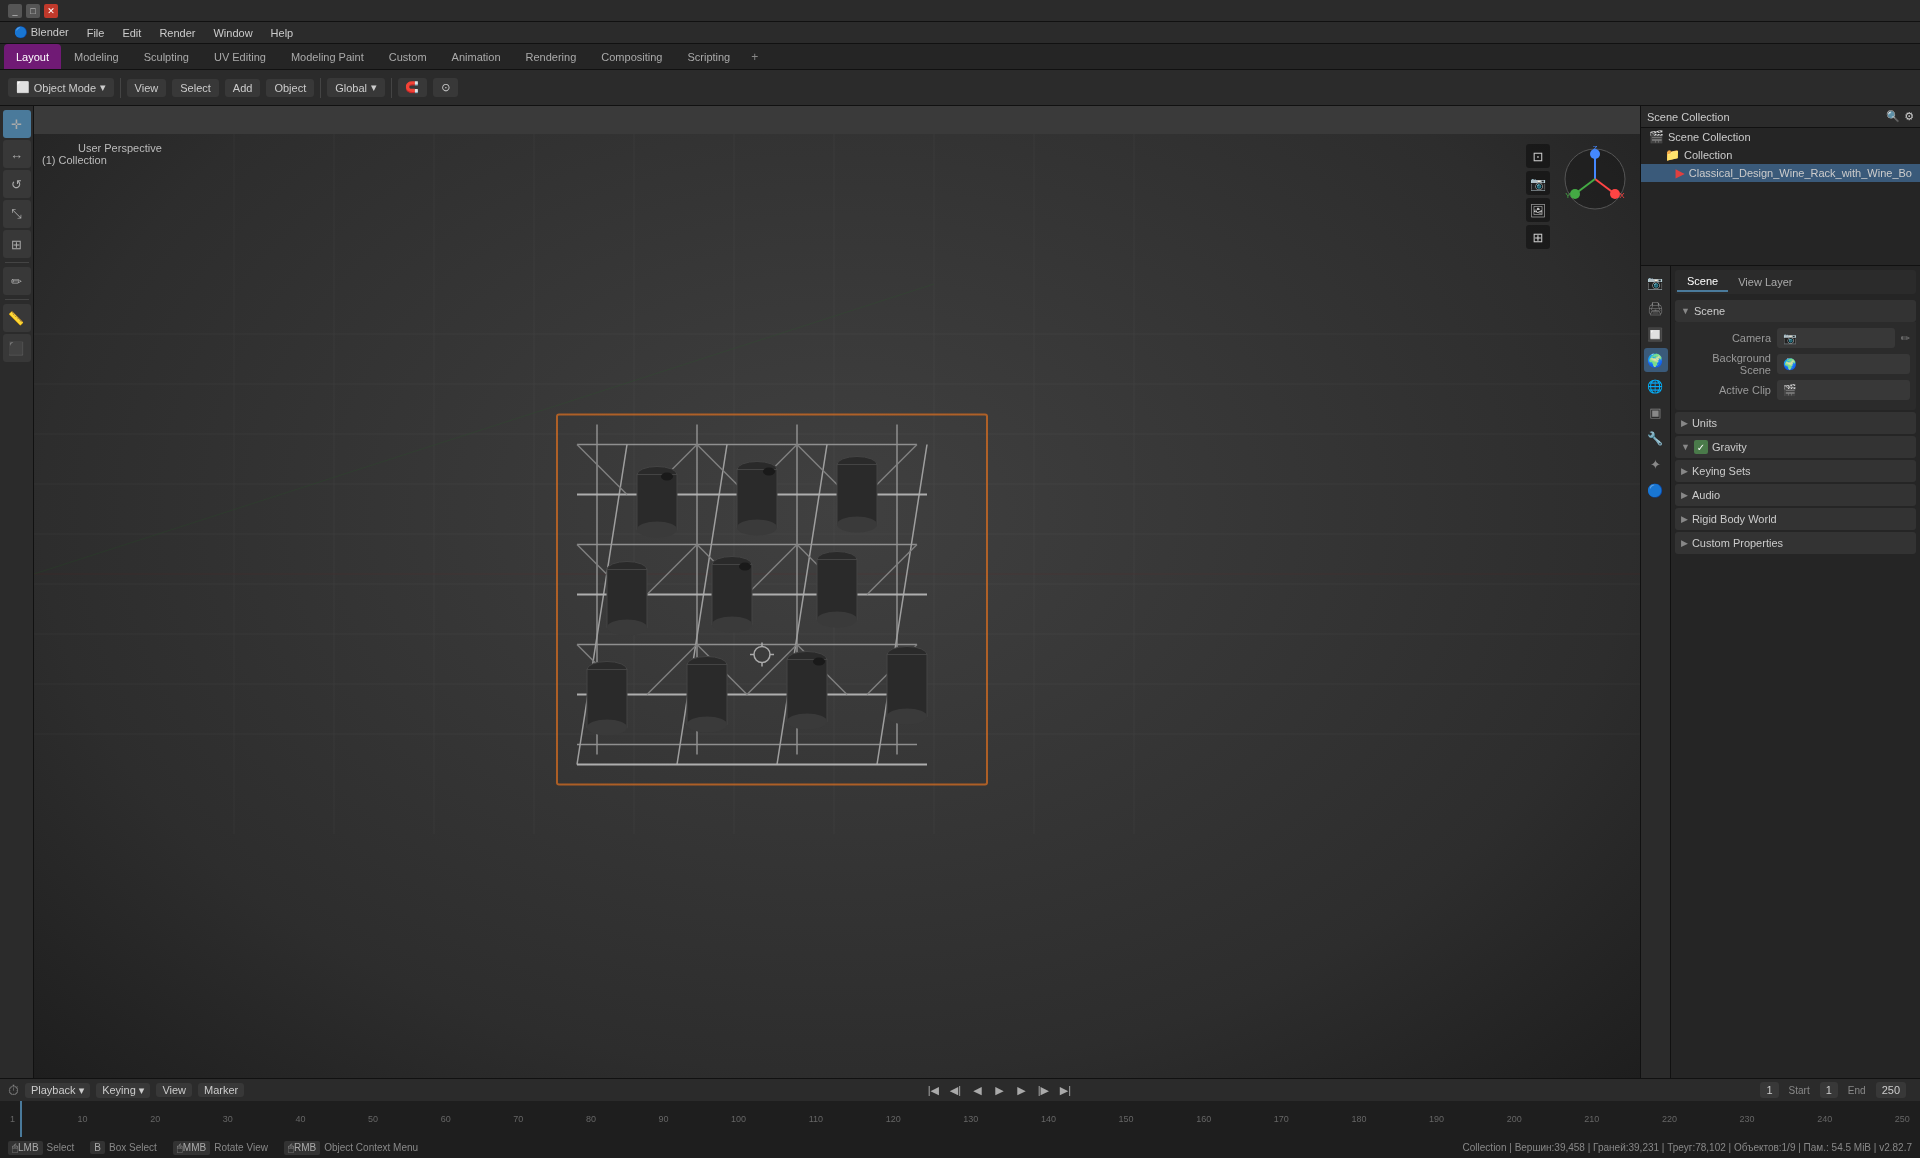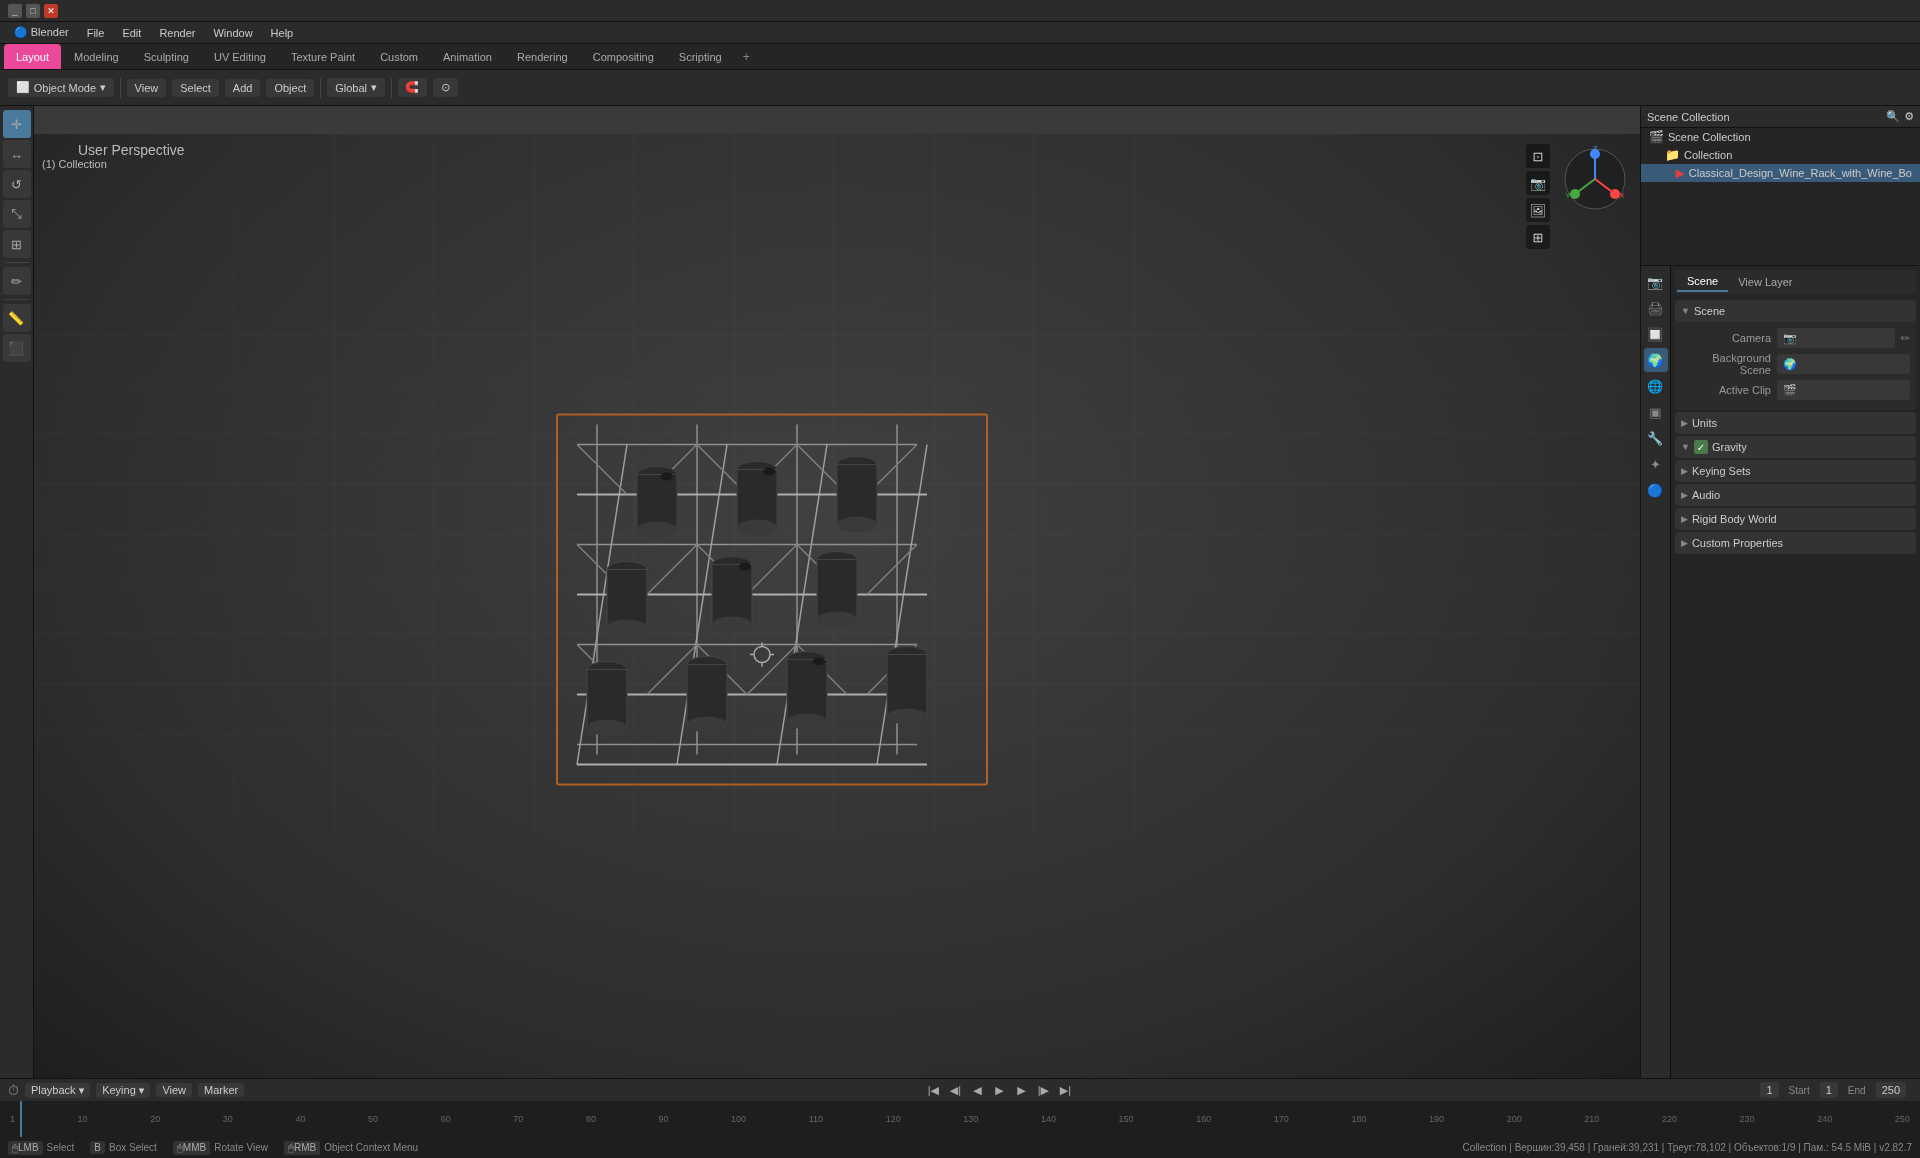--- a/index.html
+++ b/index.html
@@ -73,21 +73,21 @@
     }
     .ws-tab {
       padding: 4px 12px;
       font-size: 11px;
       color: #aaa;
       cursor: pointer;
       border-radius: 4px 4px 0 0;
       display: flex; align-items: center;
     }
     .ws-tab.active {
-      background: #ec4899;
+      background: #701a75;
       color: #fff;
     }
     .ws-tab-plus {
       padding: 4px 8px;
       color: #888;
       cursor: pointer;
       display: flex; align-items: center;
     }
 
     
@@ -446,21 +446,21 @@
   <div class="menu-item">Render</div>
   <div class="menu-item">Window</div>
   <div class="menu-item">Help</div>
 </div>
 
 <div id="workspace-tabs">
   <div class="ws-tab active">Layout</div>
   <div class="ws-tab">Modeling</div>
   <div class="ws-tab">Sculpting</div>
   <div class="ws-tab">UV Editing</div>
-  <div class="ws-tab">Texture Paint</div>
+  <div class="ws-tab">Modeling Paint</div>
   <div class="ws-tab">Custom</div>
   <div class="ws-tab">Animation</div>
   <div class="ws-tab">Rendering</div>
   <div class="ws-tab">Compositing</div>
   <div class="ws-tab">Scripting</div>
   <div class="ws-tab-plus">+</div>
 </div>
 
 <div id="top-toolbar">
   <div class="top-toolbar-btn">
@@ -629,21 +629,21 @@
 
           <circle cx="265" cy="260" r="8" fill="none" stroke="#aaa" stroke-width="1.5"></circle>
           <line x1="257" y1="260" x2="253" y2="260" stroke="#aaa" stroke-width="1.5"></line>
           <line x1="273" y1="260" x2="277" y2="260" stroke="#aaa" stroke-width="1.5"></line>
           <line x1="265" y1="252" x2="265" y2="248" stroke="#aaa" stroke-width="1.5"></line>
           <line x1="265" y1="268" x2="265" y2="272" stroke="#aaa" stroke-width="1.5"></line>
         </svg>
       </div>
 
       <div id="viewport-info">
-        <div style="font-size:14px; color:#bbb;padding-left:36px;">User Perspective</div>
+        <div style="font-size:11px; color:#bbb;padding-left:36px;">User Perspective</div>
         <div style="font-size:11px; color:#bbb;">(1) Collection</div>
       </div>
 
       <div id="orientation-gizmo">
         <svg width="70" height="70">
           <circle cx="35" cy="35" r="30" fill="rgba(0,0,0,0.2)" stroke="#555" stroke-width="1"></circle>
 
           <line x1="35" y1="35" x2="35" y2="10" stroke="#4488ff" stroke-width="2"></line>
           <circle cx="35" cy="10" r="5" fill="#4488ff"></circle>
           <text x="35" y="7" text-anchor="middle" font-size="8" fill="#4488ff">Z</text>

